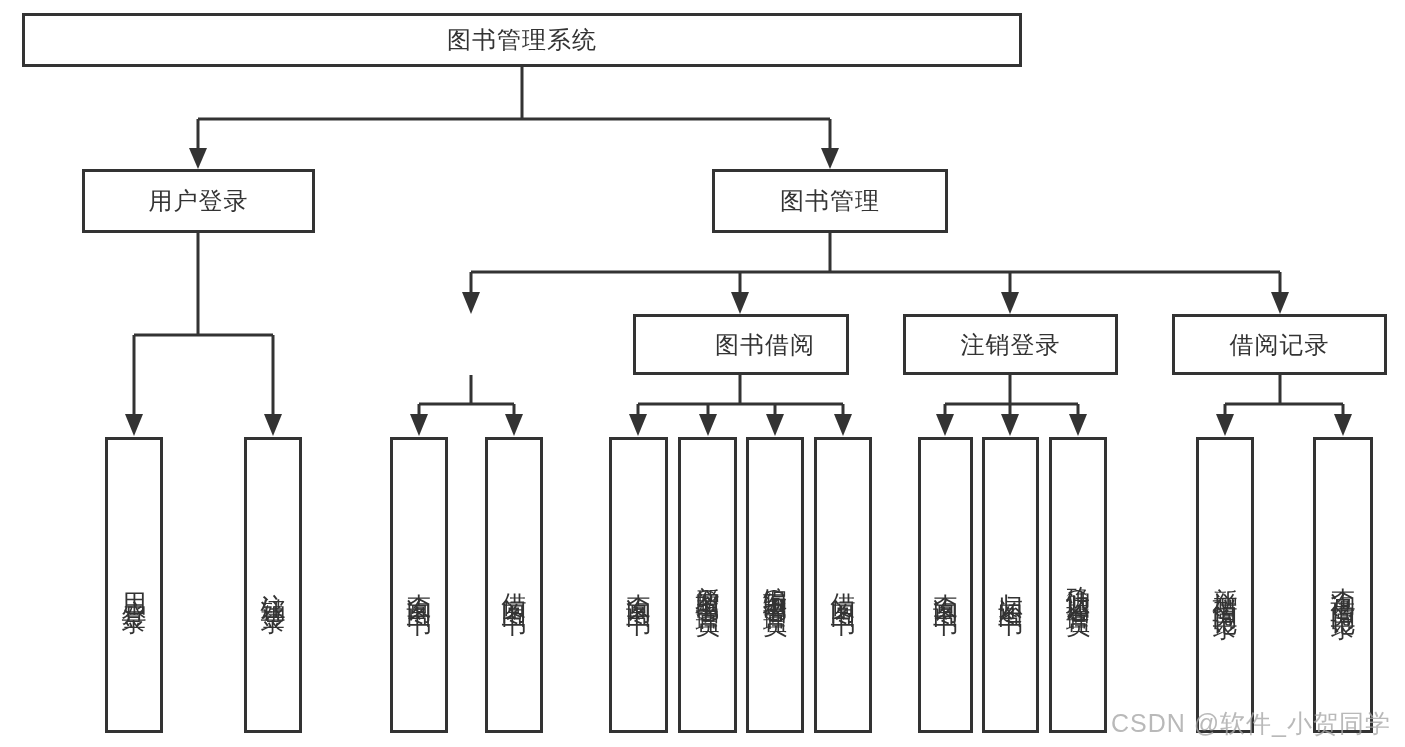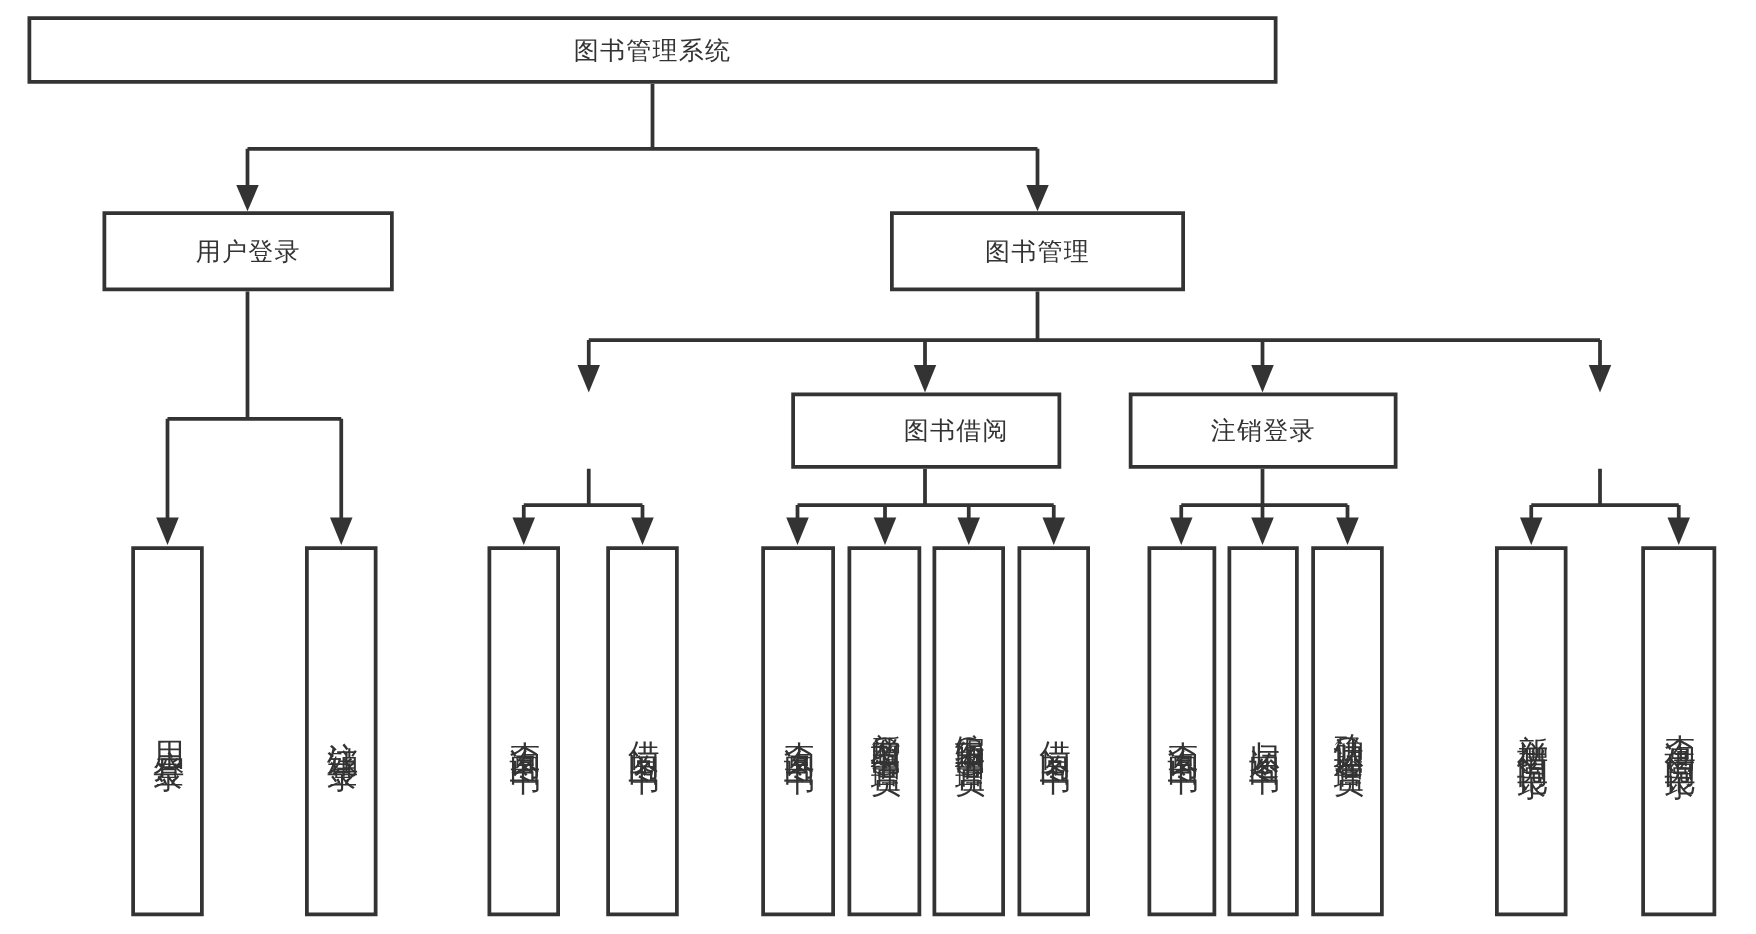--- a/index.html
+++ b/index.html
@@ -19,21 +19,21 @@
   .hbox, .vbox {
     position: absolute;
     box-sizing: border-box;
     background: #ffffff;
     border: 3px solid #333333;
     color: #333333;
     display: flex;
     align-items: center;
     justify-content: center;
   }
-  .hbox { font-size: 20px; letter-spacing: 1px; }
+  .hbox { font-size: 24px; letter-spacing: 1px; }
   .vbox span {
     writing-mode: vertical-rl;
     text-orientation: mixed;
     font-size: 25px;
     letter-spacing: 6px;
     line-height: 1;
   }
   .vbox.long span {
     font-size: 24px;
     letter-spacing: 4px;
@@ -136,20 +136,23 @@
   <div class="hbox" style="left:712px; top:169px; width:236px; height:64px;text-align:right;">
     <span>图书管理</span>
   </div>
 
   <div class="hbox" style="left:633px; top:314px; width:216px; height:61px;padding-left:48px;">
     <span>图书借阅</span>
   </div>
   <div class="hbox" style="left:903px; top:314px; width:215px; height:61px;">
     <span>注销登录</span>
   </div>
+  <div class="hbox" style="left:1172px; top:314px; width:215px; height:61px;">
+    <span>借阅记录</span>
+  </div>
 
   <div class="vbox" style="left:105px; top:437px; width:58px; height:296px;">
     <span>用户登录</span>
   </div>
   <div class="vbox" style="left:244px; top:437px; width:58px; height:296px;">
     <span>注销登录</span>
   </div>
 
   <div class="vbox" style="left:390px; top:437px; width:58px; height:296px;">
     <span>查询图书</span>
@@ -181,14 +184,15 @@
     <span>确认归还（管理员）</span>
   </div>
 
   <div class="vbox" style="left:1196px; top:437px; width:58px; height:296px;">
     <span>新增借阅记录</span>
   </div>
   <div class="vbox" style="left:1313px; top:437px; width:60px; height:296px;">
     <span>查询借阅记录</span>
   </div>
 
+  <div class="watermark">CSDN @软件_小贺同学</div>
 
 </div>
 
 </body></html>

